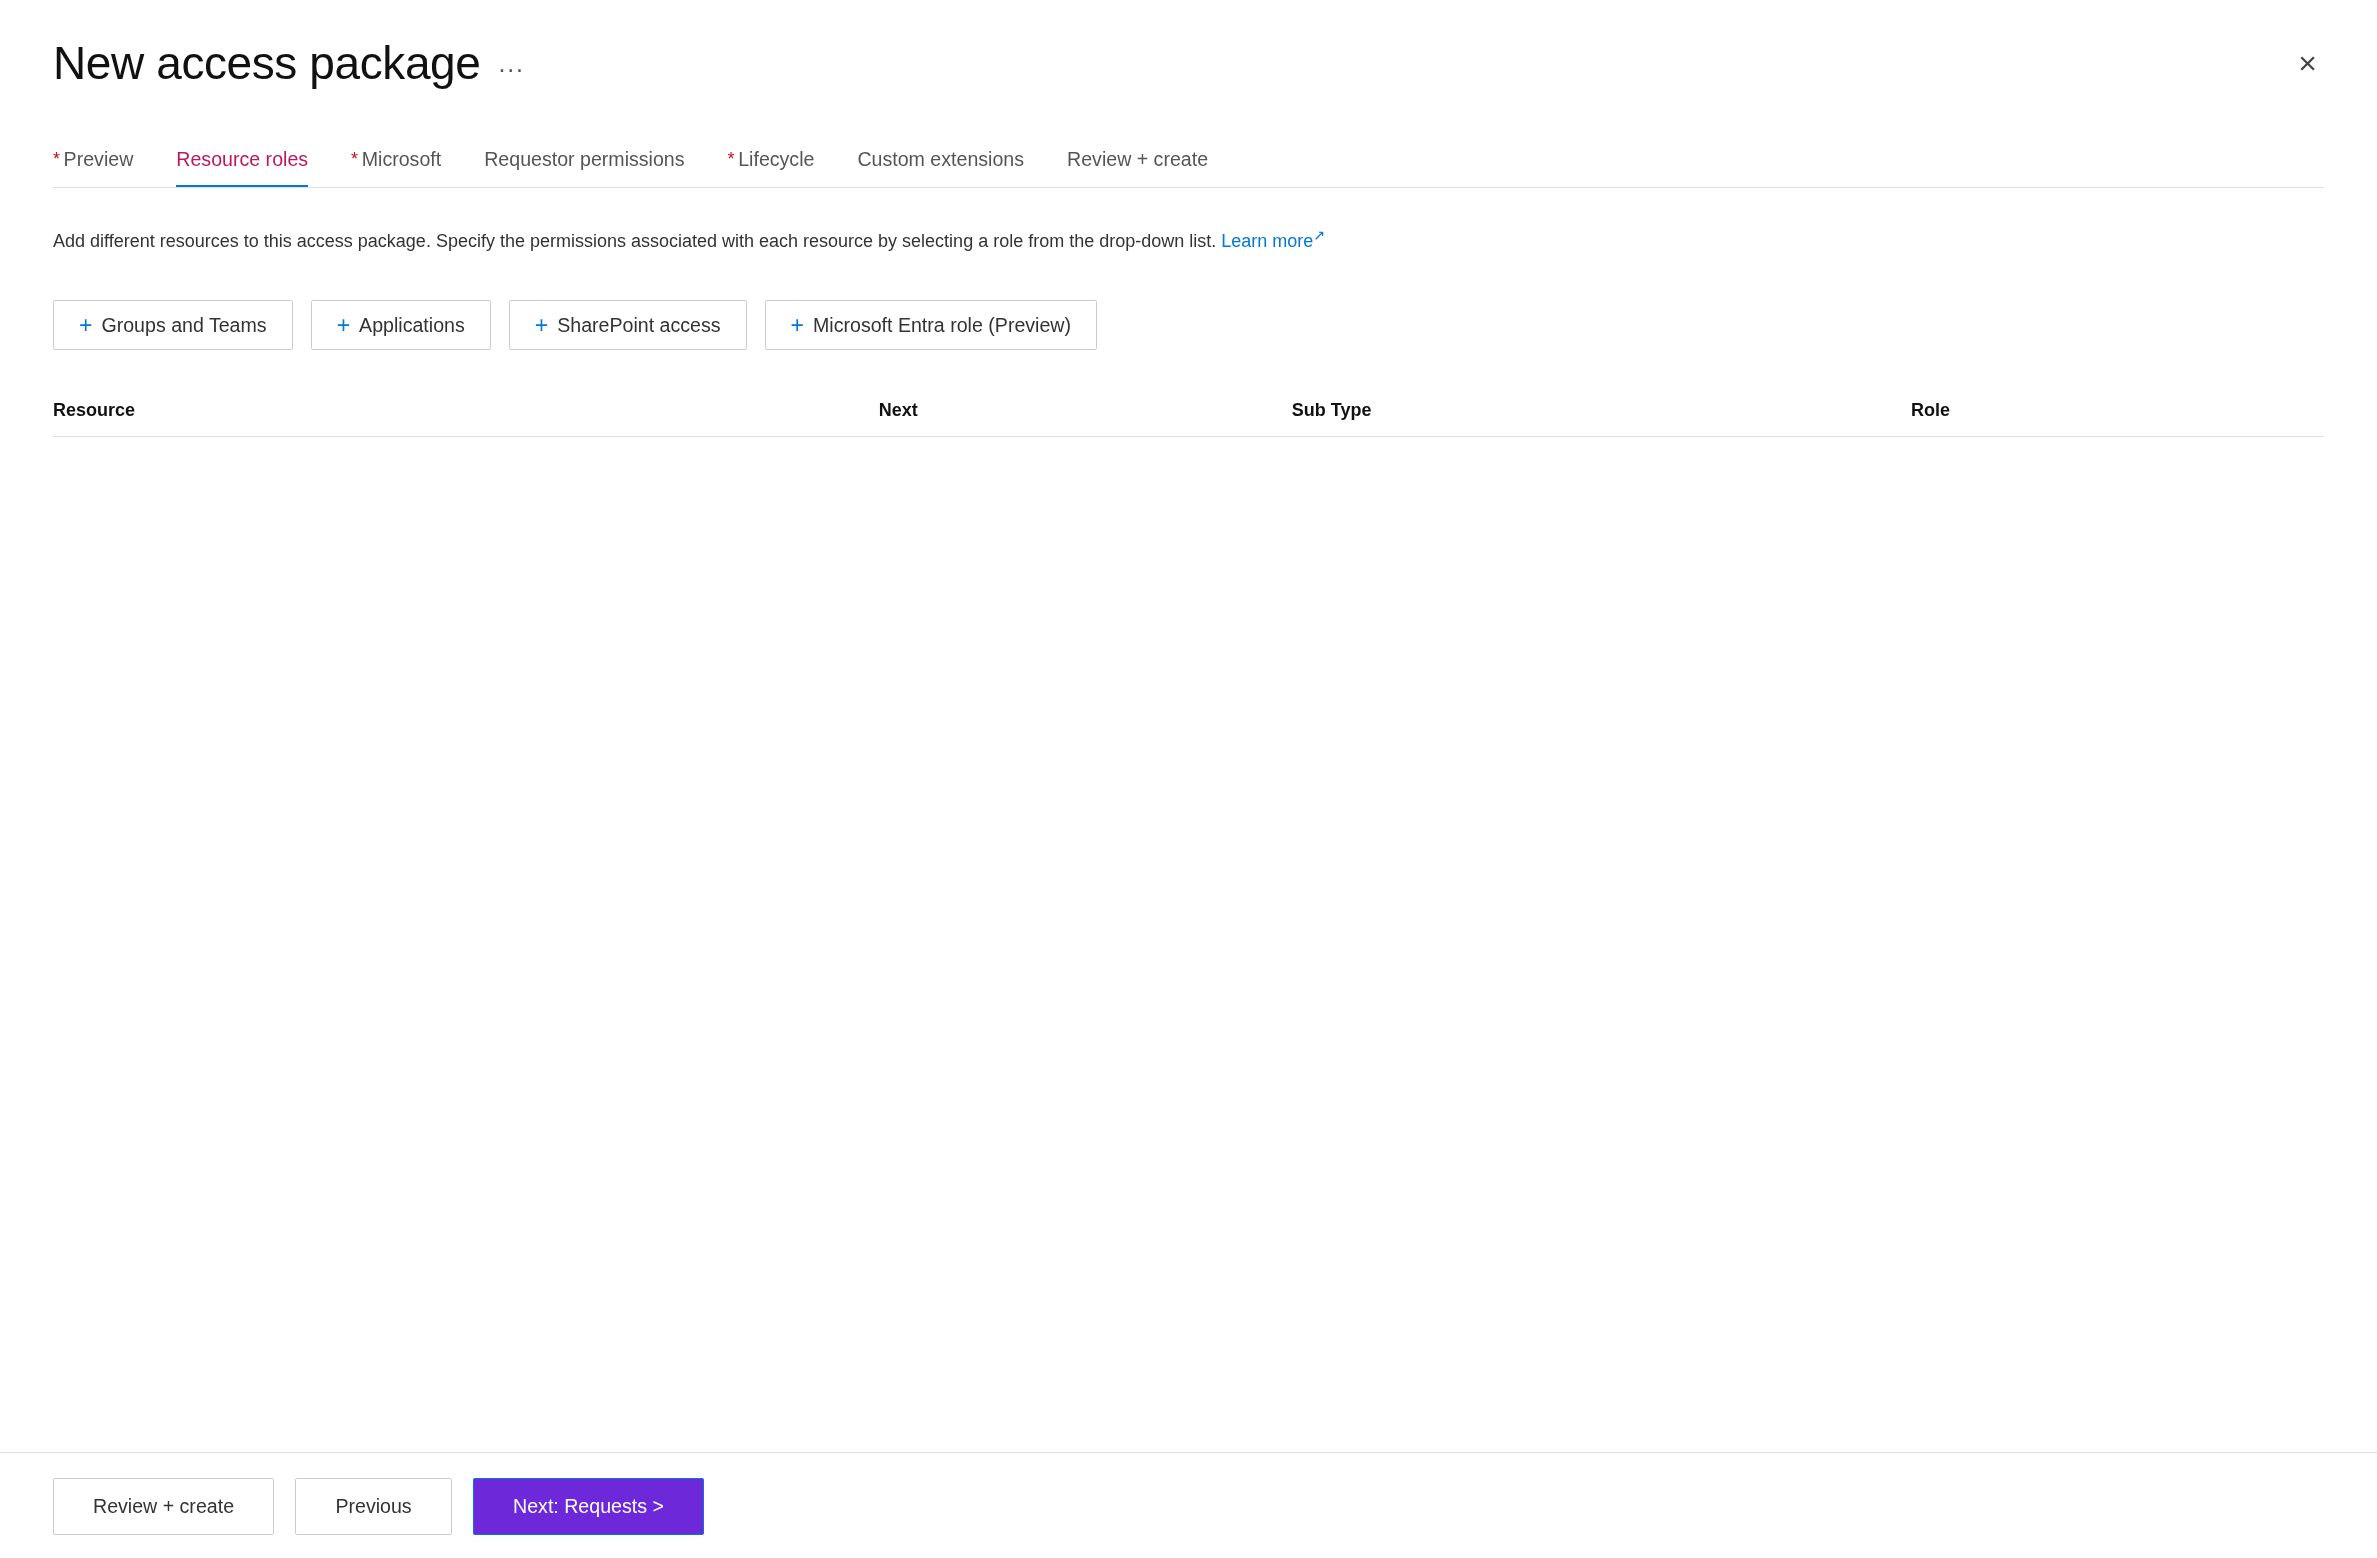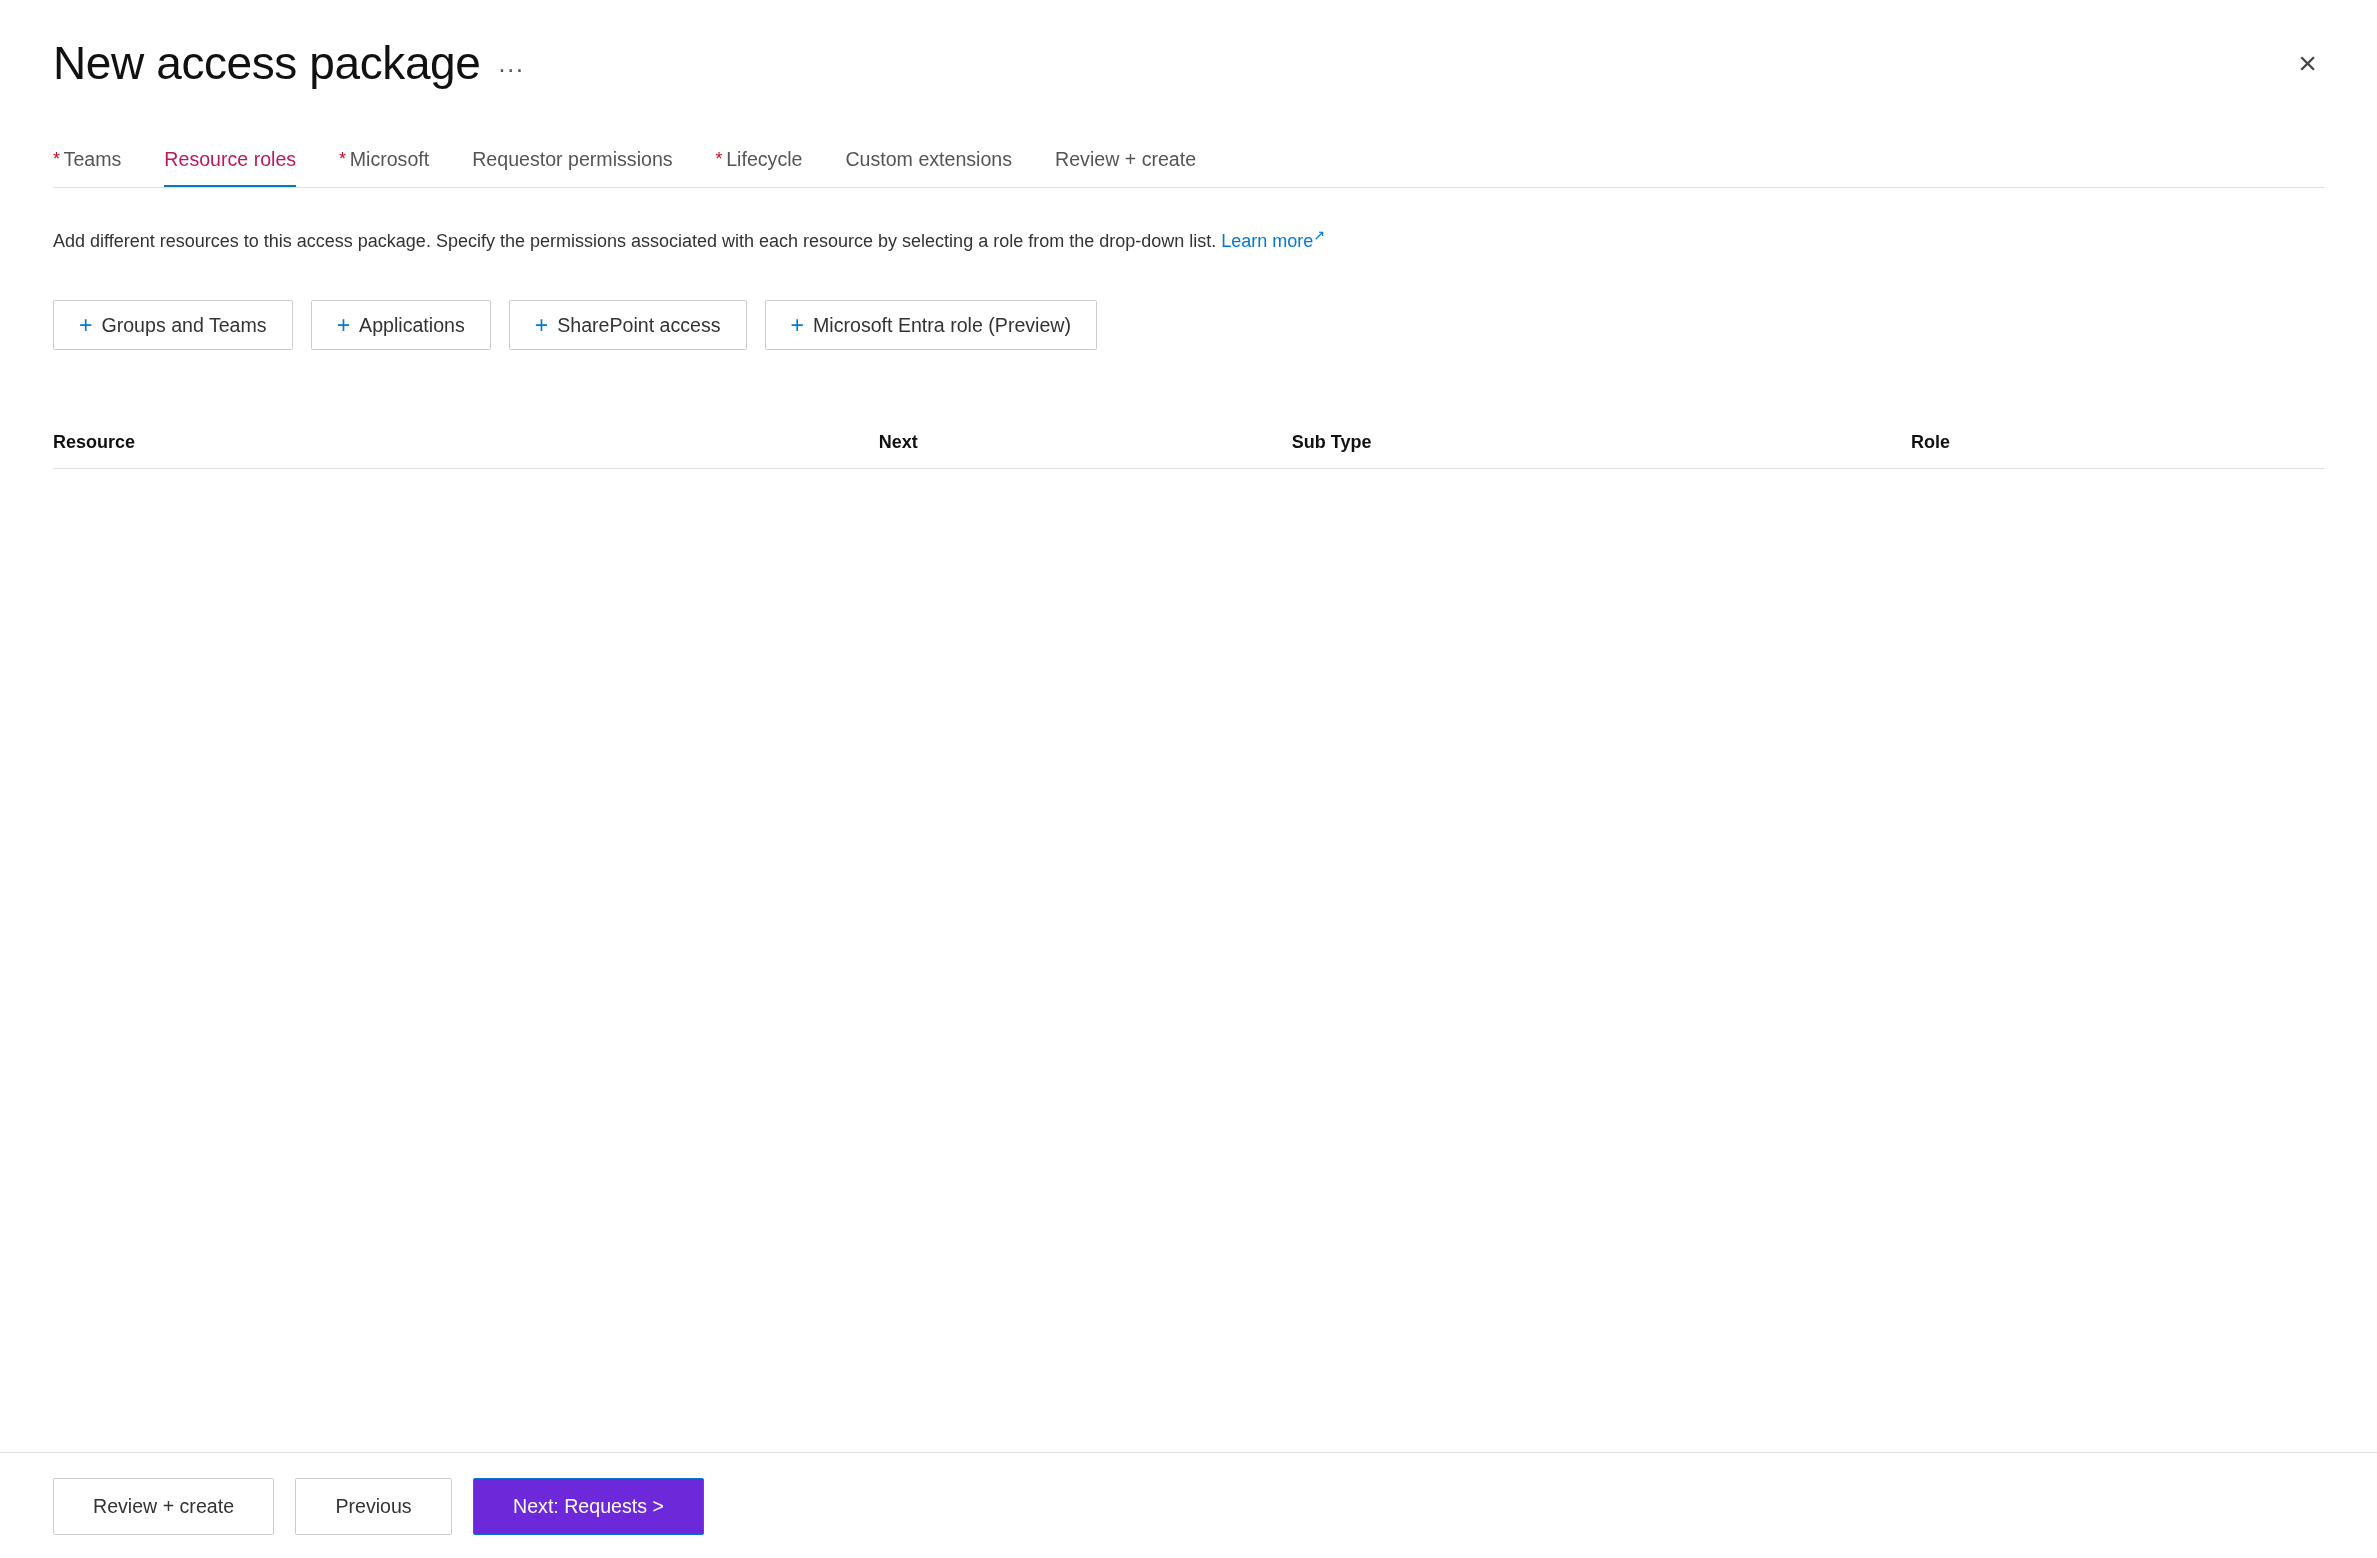--- a/index.html
+++ b/index.html
@@ -147,21 +147,20 @@
       display: grid;
       grid-template-columns: 2fr 1fr 1.5fr 1fr;
       border-bottom: 0.9px solid #e0e0e0;
       padding: 14.2px 0;
     }
 
     .table-header-cell {
       font-size: 18px;
       font-weight: 600;
       color: #111;
-      margin-top: 32px;
     }
 
     .table-body {
       flex: 1;
     }
 
     .footer {
       position: absolute;
       bottom: 0;
       left: 0;
@@ -200,21 +199,21 @@
     <div class="header-left">
       <h1 class="page-title">New access package</h1>
       <span class="more-icon">...</span>
     </div>
     <button class="close-btn">×</button>
   </div>
 
   <div class="tabs-row">
     <a class="tab">
       <span class="required-star">*</span>
-      <span>Teams</span>
+      <span>Preview</span>
     </a>
     <a class="tab active">
       <span>Resource roles</span>
     </a>
     <a class="tab">
       <span class="required-star">*</span>
       <span>Microsoft</span>
     </a>
     <a class="tab">
       <span>Requestor permissions</span>

